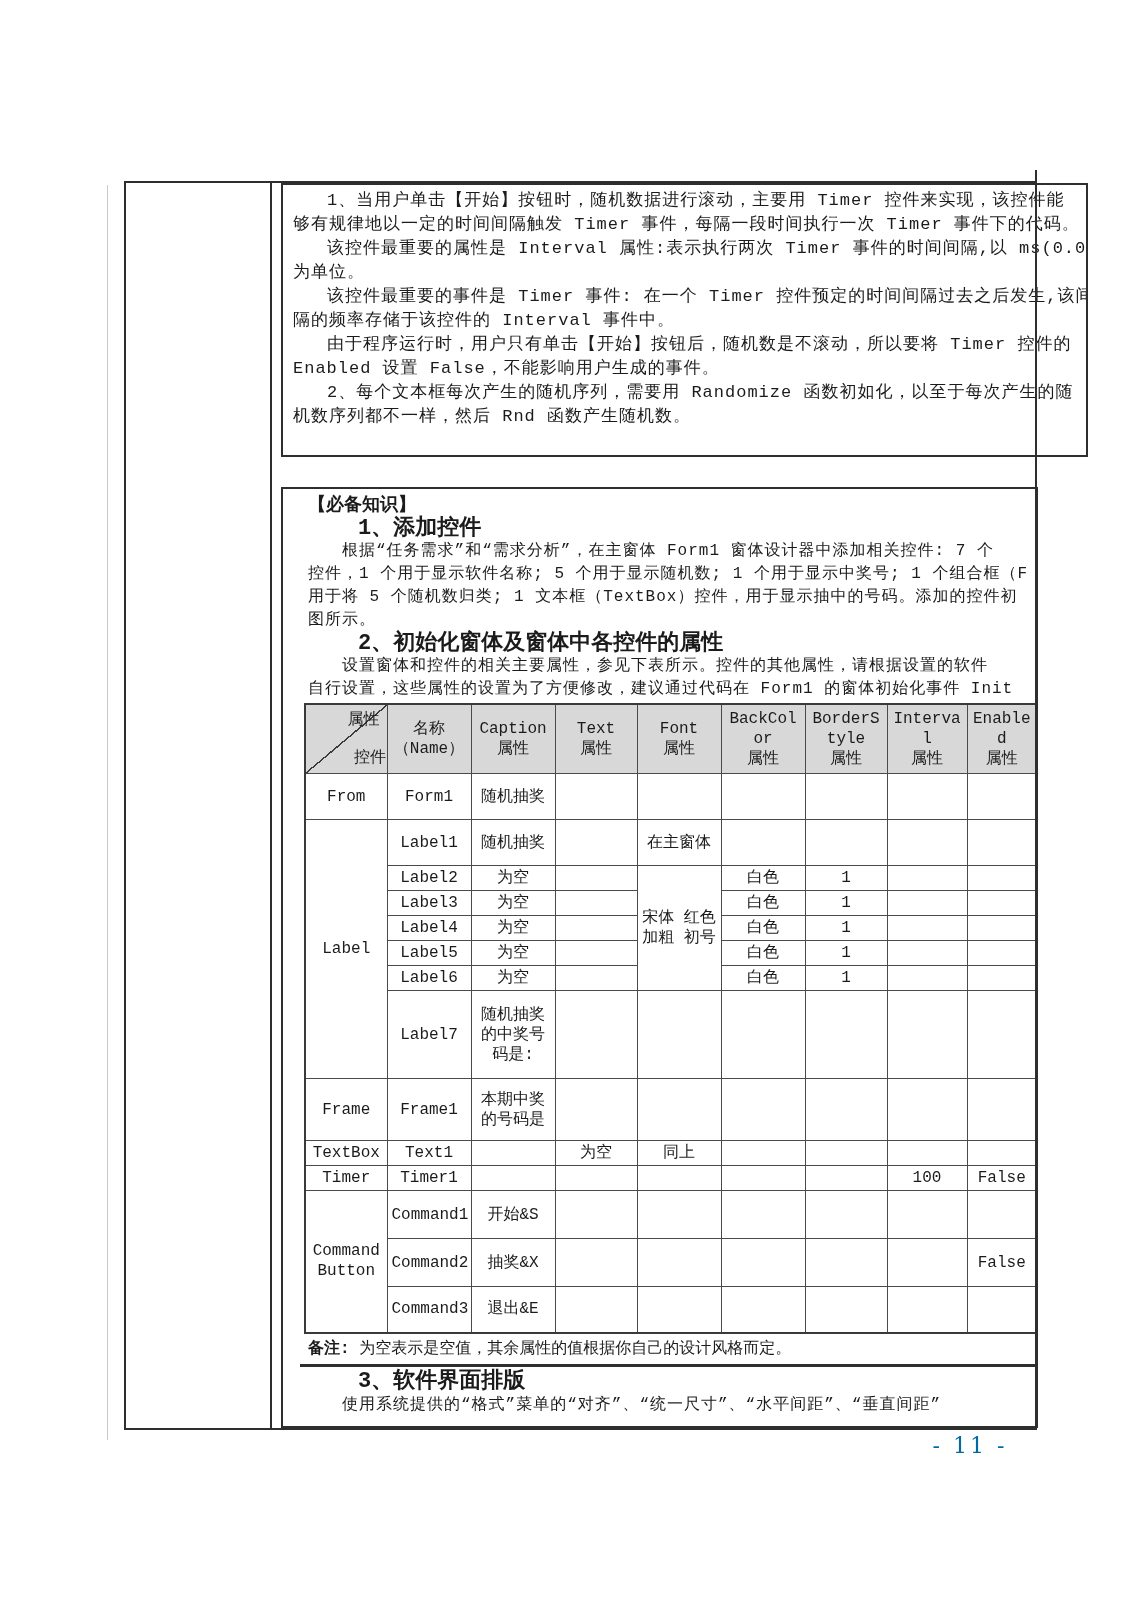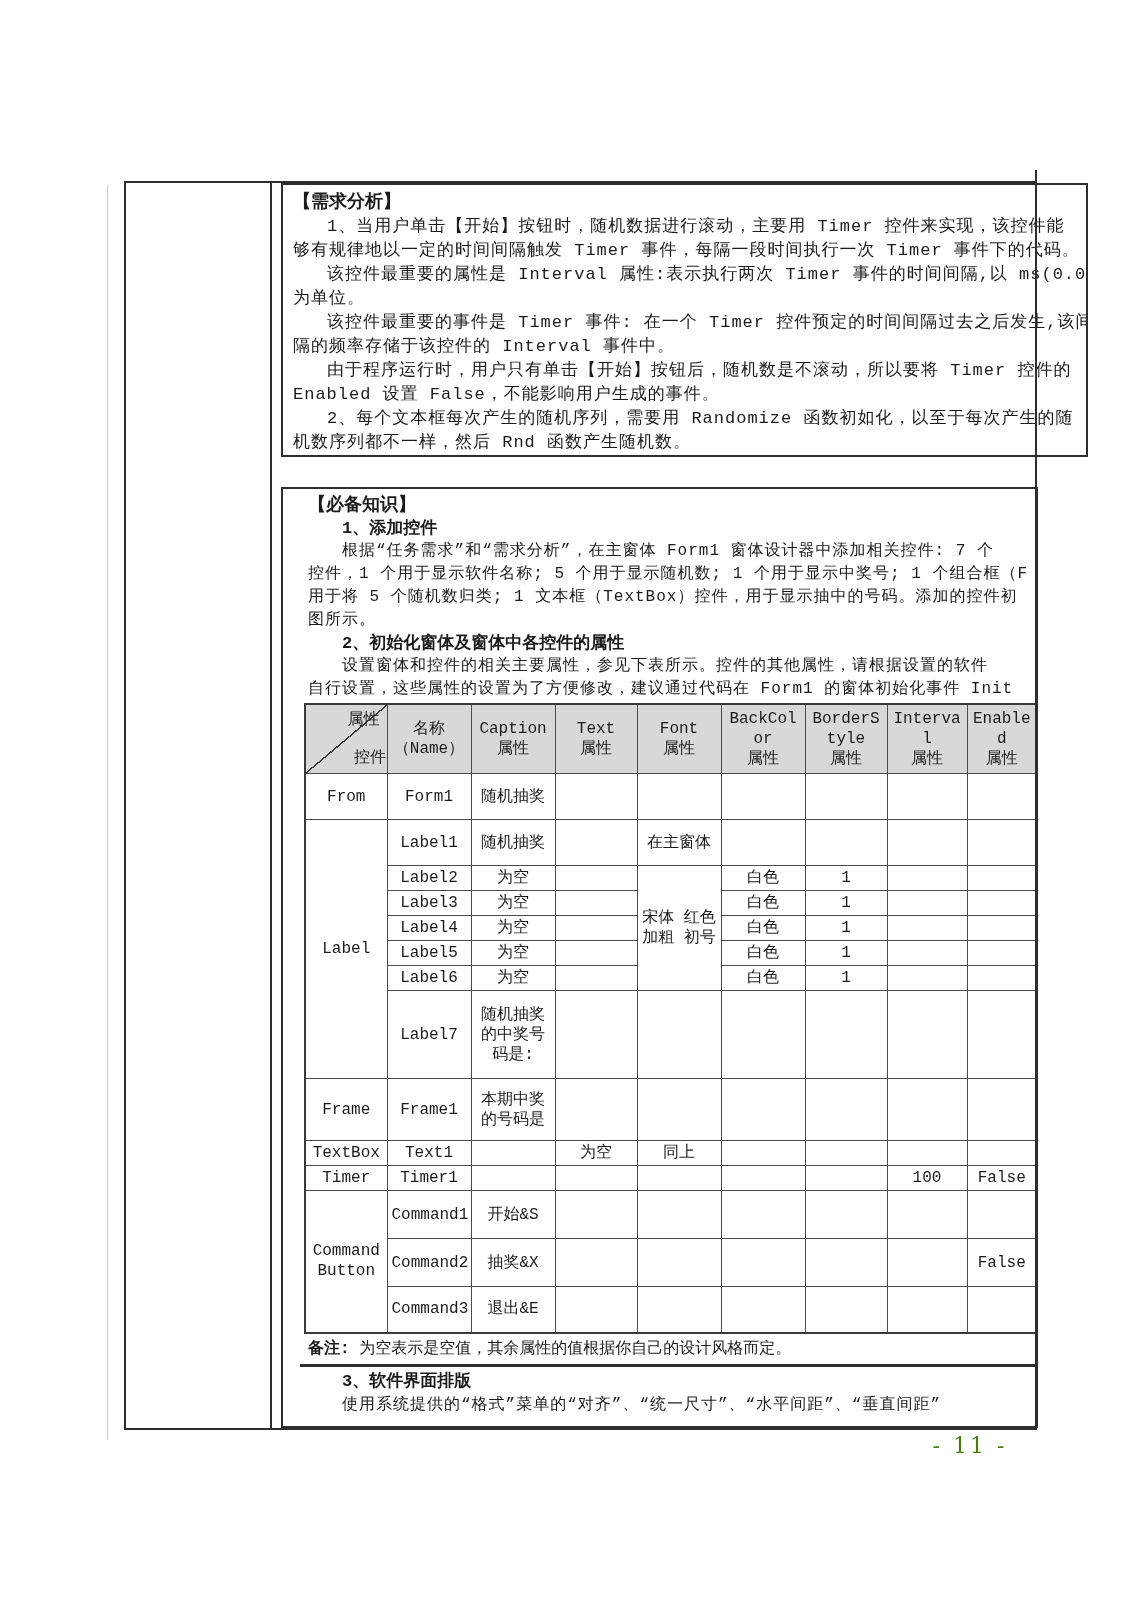--- a/index.html
+++ b/index.html
@@ -19,21 +19,21 @@
   
   .box { position: absolute; border: 2px solid #2e2e2e; box-sizing: border-box; z-index: 3; }
   .box1 { left: 281px; top: 183px; width: 807px; height: 274px; padding: 4px 8px 0 10px; overflow: hidden; }
   .box2 { left: 281px; top: 487px; width: 757px; height: 941px; padding: 4px 0 0 17px; overflow: hidden; }
 
   .heading { font-weight: bold; font-size: 18px; line-height: 26px; white-space: nowrap; }
   .box1 .heading { line-height: 26px; }
   .line { font-size: 17px; line-height: 24px; white-space: nowrap; letter-spacing: 1px; }
   .box2 .heading { padding-left: 8px; line-height: 24px; }
   .box2 .line { font-size: 16px; line-height: 23px; padding-left: 8px; }
-  .sub { font-weight: bold; font-size: 17px; line-height: 23px; white-space: nowrap; padding-left: 8px; }
+  .sub { font-weight: bold; font-size: 22px; line-height: 23px; white-space: nowrap; padding-left: 8px; margin-left: 16px; }
   .indent { padding-left: 34px; }
   .box2 .indent { padding-left: 42px; }
 
   
   table.props {
     border-collapse: collapse;
     table-layout: fixed;
     width: 732px;
     margin: 2px 0 0 4px;
     font-size: 16px;
@@ -67,38 +67,37 @@
   
   .note-row {
     font-size: 16px; line-height: 24px; padding: 3px 6px 3px 8px;
     border-bottom: 3px solid #2e2e2e; white-space: nowrap;
   }
   .note-row .note-label { font-weight: bold; }
 
   .pageno {
     position: absolute; left: 895px; top: 1433px; width: 150px;
     text-align: center; font-family: "DejaVu Serif", serif;
-    font-size: 22px; letter-spacing: 3px; color: #4d7c0f; z-index: 2;
+    font-size: 22px; letter-spacing: 3px; color: #0369a1; z-index: 2;
   }
 </style>
 </head>
 <body>
 
 <div class="page">
 
   <div class="edge" style="left:107px; top:185px; width:1px; height:1255px;"></div>
 
   <div class="stroke" style="left:124px; top:181px; width:2px; height:1249px;"></div>
   <div class="stroke" style="left:124px; top:181px; width:913px; height:2px;"></div>
   <div class="stroke" style="left:124px; top:1428px; width:913px; height:2px;"></div>
   <div class="stroke" style="left:1035px; top:170px; width:2px; height:1260px;"></div>
   <div class="stroke" style="left:270px; top:181px; width:2px; height:1249px;"></div>
 
   <div class="box box1">
-    <div class="heading">【需求分析】</div>
     <div class="line indent">1、当用户单击【开始】按钮时，随机数据进行滚动，主要用 Timer 控件来实现，该控件能</div>
     <div class="line">够有规律地以一定的时间间隔触发 Timer 事件，每隔一段时间执行一次 Timer 事件下的代码。</div>
     <div class="line indent">该控件最重要的属性是 Interval 属性:表示执行两次 Timer 事件的时间间隔,以 ms(0.001s)</div>
     <div class="line">为单位。</div>
     <div class="line indent">该控件最重要的事件是 Timer 事件: 在一个 Timer 控件预定的时间间隔过去之后发生,该间</div>
     <div class="line">隔的频率存储于该控件的 Interval 事件中。</div>
     <div class="line indent">由于程序运行时，用户只有单击【开始】按钮后，随机数是不滚动，所以要将 Timer 控件的</div>
     <div class="line">Enabled 设置 False，不能影响用户生成的事件。</div>
     <div class="line indent">2、每个文本框每次产生的随机序列，需要用 Randomize 函数初如化，以至于每次产生的随</div>
     <div class="line">机数序列都不一样，然后 Rnd 函数产生随机数。</div>

